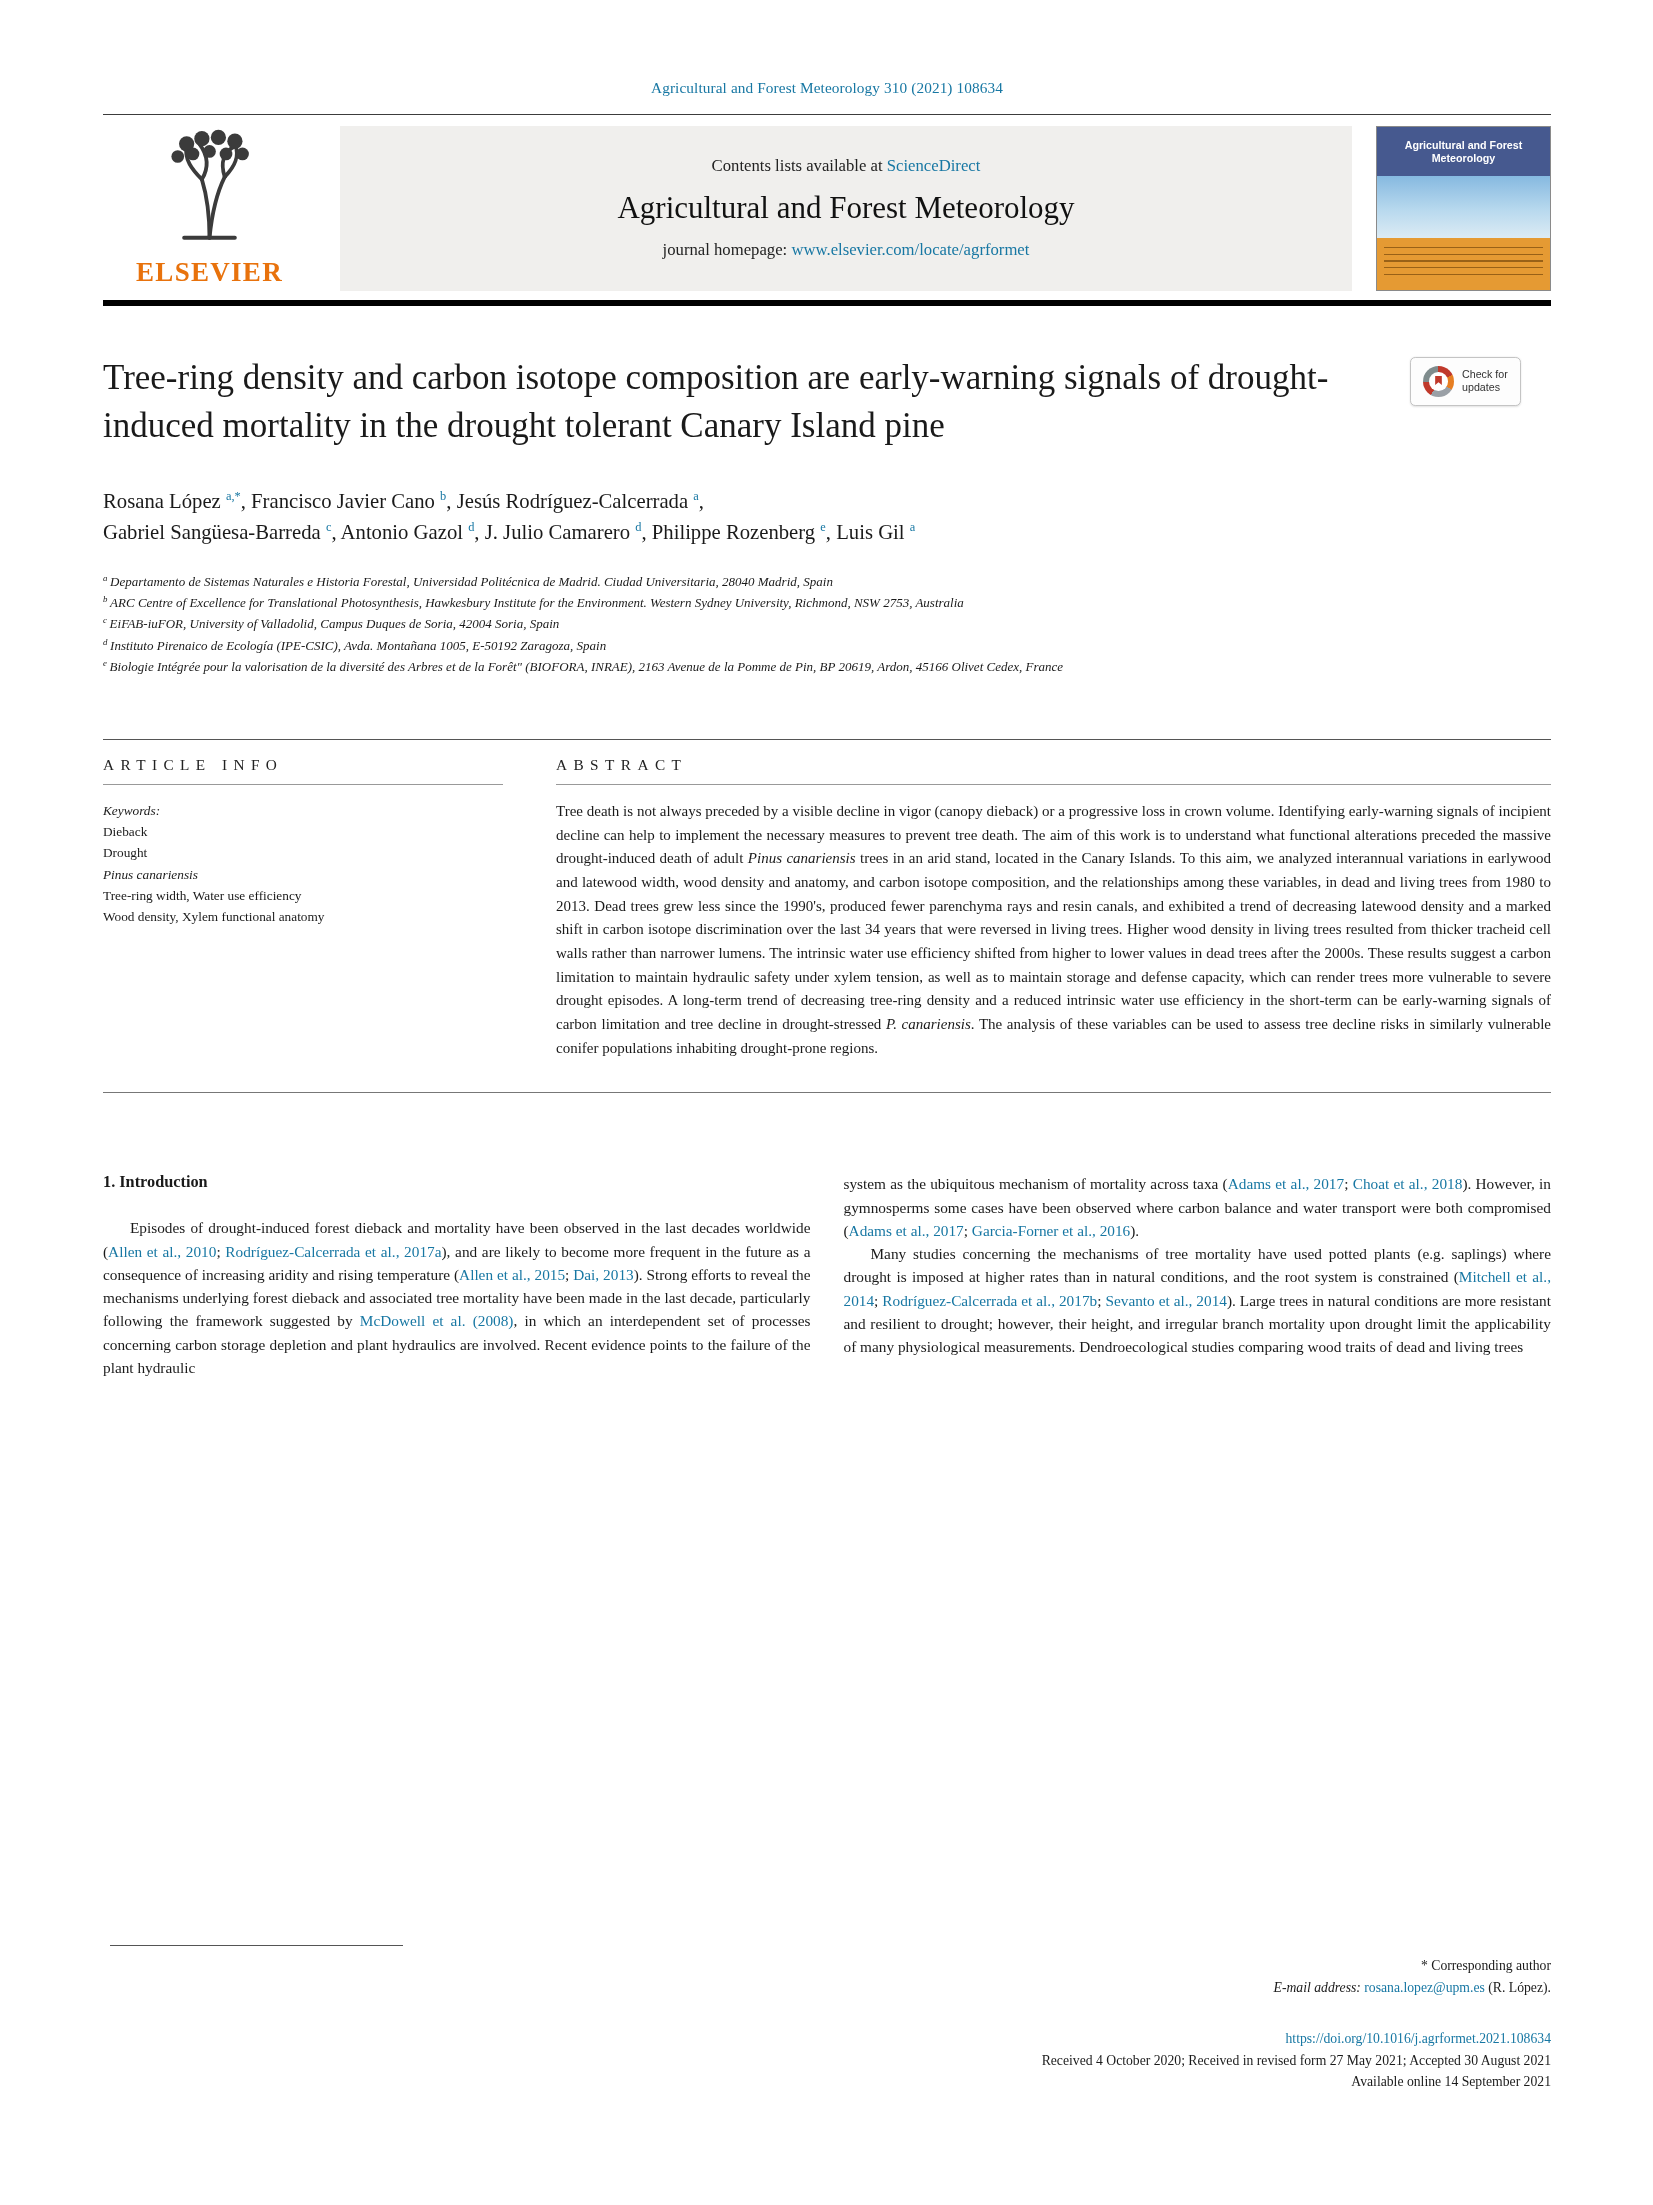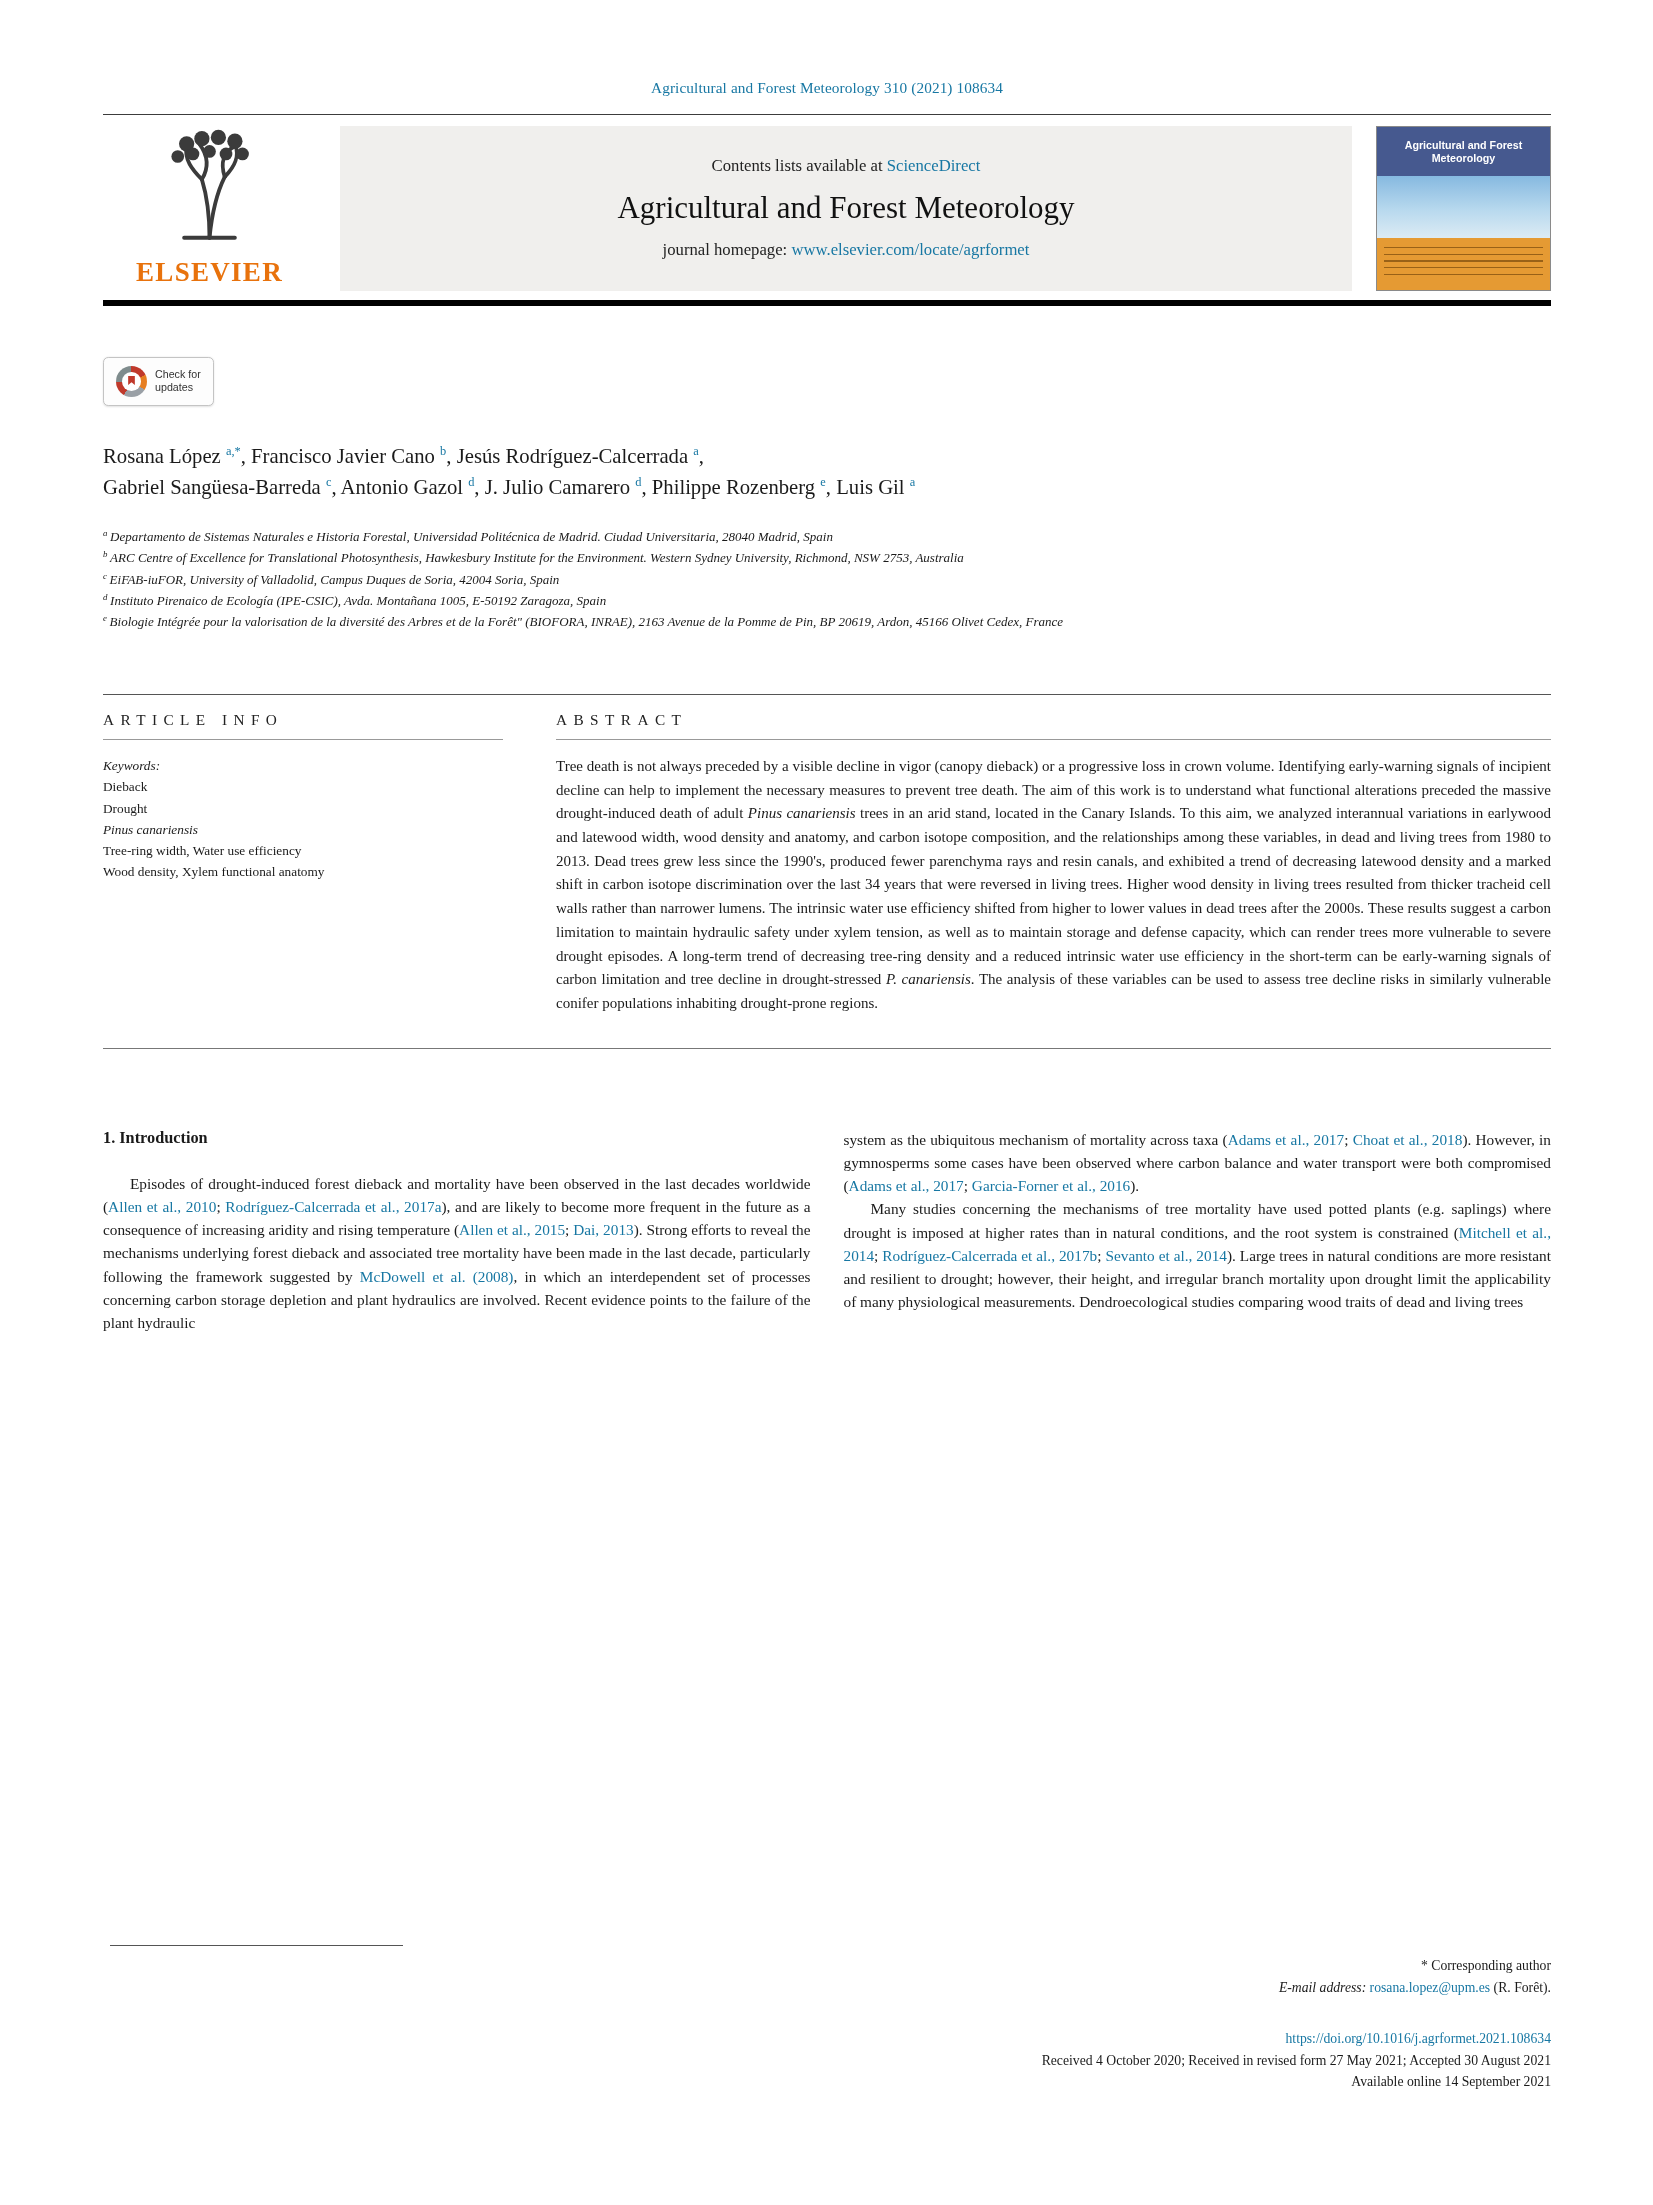--- a/index.html
+++ b/index.html
@@ -136,20 +136,21 @@
       <div class="cover-photo"></div>
       <div class="cover-footer">
         <div class="cover-lines"></div>
       </div>
     </div>
   </div>
 
   <div class="black-bar"></div>
 
   <div class="title-row">
+    <h1 class="article-title">Tree-ring density and carbon isotope composition are early-warning signals of drought-induced mortality in the drought tolerant Canary Island pine</h1>
     <div class="check-badge">
       <div class="crossmark">
         <div class="crossmark-inner">
           <div class="crossmark-book"></div>
         </div>
       </div>
       <div class="check-text">
         <span>Check for</span><br>
         <span>updates</span>
       </div>
@@ -202,21 +203,21 @@
     <div>
       <p class="body-para"><span class="seg-plain">system as the ubiquitous mechanism of mortality across taxa (</span><span class="seg-link">Adams et al., 2017</span><span class="seg-plain">; </span><span class="seg-link">Choat et al., 2018</span><span class="seg-plain">). However, in gymnosperms some cases have been observed where carbon balance and water transport were both compromised (</span><span class="seg-link">Adams et al., 2017</span><span class="seg-plain">; </span><span class="seg-link">Garcia-Forner et al., 2016</span><span class="seg-plain">).</span></p>
       <p class="body-para indent"><span class="seg-plain">Many studies concerning the mechanisms of tree mortality have used potted plants (e.g. saplings) where drought is imposed at higher rates than in natural conditions, and the root system is constrained (</span><span class="seg-link">Mitchell et al., 2014</span><span class="seg-plain">; </span><span class="seg-link">Rodríguez-Calcerrada et al., 2017b</span><span class="seg-plain">; </span><span class="seg-link">Sevanto et al., 2014</span><span class="seg-plain">). Large trees in natural conditions are more resistant and resilient to drought; however, their height, and irregular branch mortality upon drought limit the applicability of many physiological measurements. Dendroecological studies comparing wood traits of dead and living trees</span></p>
     </div>
   </div>
 
   <div class="bottom-area">
     <div class="footnote-rule"></div>
     <div class="footnote">
       <div>* Corresponding author</div>
-      <div class="footnote-email"><span class="seg-italic">E-mail address: </span><span class="seg-link">rosana.lopez@upm.es</span><span class="seg-plain"> (R. Forêt).</span></div>
+      <div class="footnote-email"><span class="seg-italic">E-mail address: </span><span class="seg-link">rosana.lopez@upm.es</span><span class="seg-plain"> (R. López).</span></div>
     </div>
     <div class="pub-block">
       <div class="pub-doi">https://doi.org/10.1016/j.agrformet.2021.108634</div>
       <div class="pub-line">Received 4 October 2020; Received in revised form 27 May 2021; Accepted 30 August 2021</div>
       <div class="pub-line">Available online 14 September 2021</div>
     </div>
   </div>
 
 </div>
 

